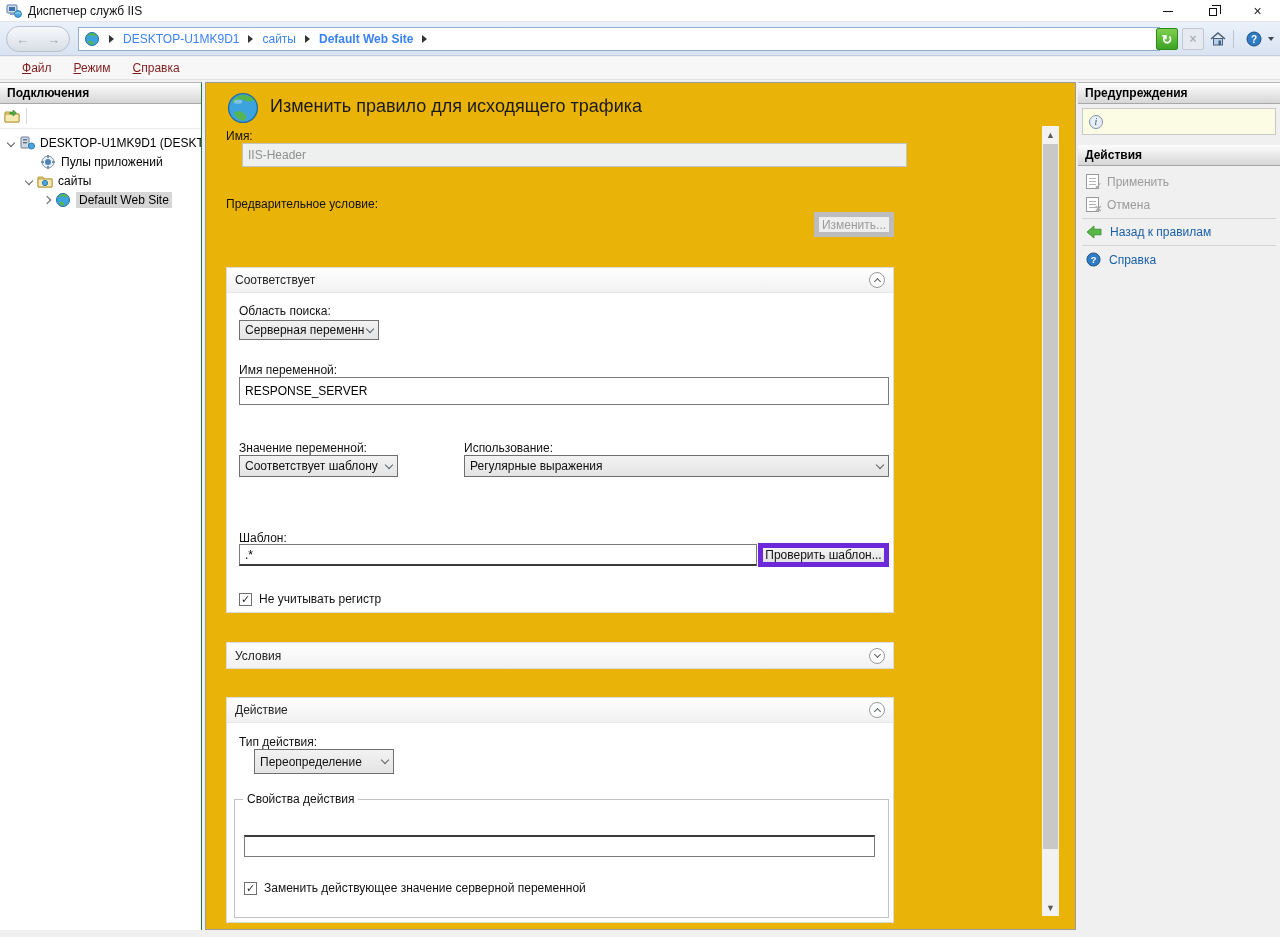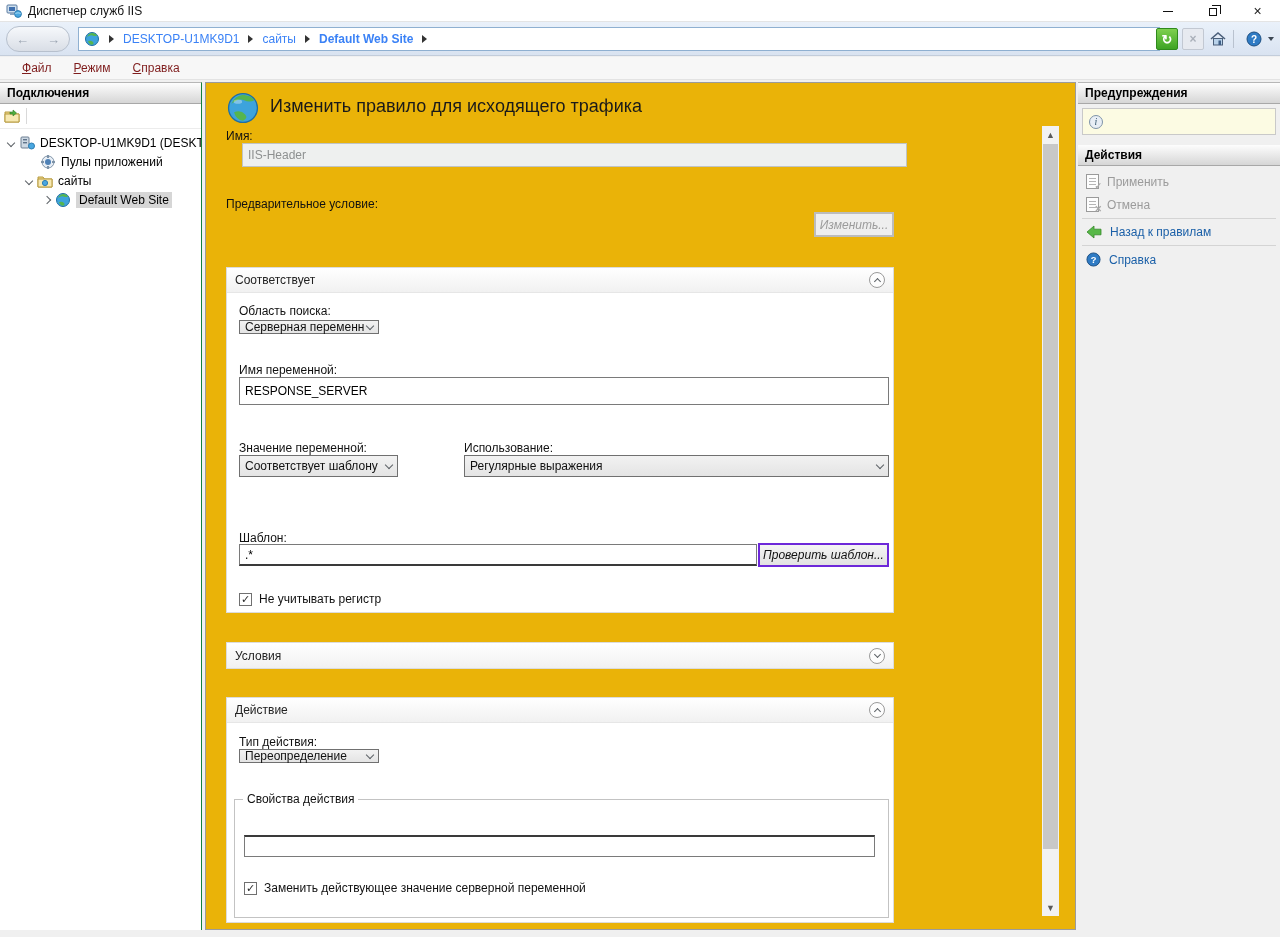--- a/index.html
+++ b/index.html
@@ -54,21 +54,21 @@
   
   .main-panel { position:absolute; left:205px; top:82px; width:871px; bottom:7px; background:#eab308; border:1px solid #9b9b9b; }
   .main-inner { position:absolute; inset:0; overflow:hidden; }
   .page-icon { position:absolute; left:20px; top:8px; width:34px; height:34px; }
   .page-title { position:absolute; left:64px; top:13px; font-size:18px; color:#1a1a1a; }
   .lbl { position:absolute; color:#111; }
   .tinput { position:absolute; border:1px solid #7a7a7a; background:#fff; font-family:"Liberation Sans",sans-serif; font-size:12px; padding:0 5px; display:flex; align-items:center; }
   .tinput.disabled { background:#eef0ef; color:#8d9090; border-color:#c0c4c4;margin-left:16px; }
   .combo { position:absolute; border:1px solid #707070; background:linear-gradient(#f2f2f2,#e4e4e4); display:flex; align-items:center; padding:0 5px; color:#111; }
   .combo .combo-arrow { margin-left:auto; width:6px; height:6px; border-right:1.4px solid #5c6166; border-bottom:1.4px solid #5c6166; transform:rotate(45deg); margin-top:-3px; flex:none; }
-  .btn { position:absolute; border:2px solid #6d28d9; background:linear-gradient(#f4f4f4,#e2e2e2); display:flex; align-items:center; justify-content:center; color:#111;font-style:italic; }
+  .btn { position:absolute; border:5px solid #6d28d9; background:linear-gradient(#f4f4f4,#e2e2e2); display:flex; align-items:center; justify-content:center; color:#111; }
   .btn.disabled { color:#9b9b9b; background:#eeeeee; border-color:#bcbcbc; }
   .section { position:absolute; border:1px solid #dcdcdc; background:#fff; }
   .section-header { height:25px; background:linear-gradient(#ffffff,#f1f1f1); border-bottom:1px solid #e6e6e6; display:flex; align-items:center; padding:0 8px; color:#222; }
   .chev-circle { margin-left:auto; width:16px; height:16px; border:1px solid #9a9a9a; border-radius:50%; display:flex; align-items:center; justify-content:center; background:#fdfdfd; }
   .chev-circle .chev { width:5px; height:5px; }
   .chev-circle .chev.up { transform:rotate(-135deg); margin-top:3px; }
   .chev-circle .chev.down { margin-top:-2px; }
   .checkrow { position:absolute; display:flex; align-items:center; gap:7px; }
   .checkbox { width:13px; height:13px; border:1px solid #707070; background:#fff; display:flex; align-items:center; justify-content:center; font-size:11px; color:#2b2b2b; }
   .groupbox { position:absolute; border:1px solid #c3c3c3; }
@@ -236,21 +236,21 @@
 
   <div class="section" style="left:20px; top:184px; width:668px; height:346px">
     <div class="section-header">
       <span>Соответствует</span>
       <span class="chev-circle">
             <span class="chev up"></span>
           </span>
     </div>
   </div>
   <div class="lbl" style="left:33px; top:221px">Область поиска:</div>
-  <div class="combo" style="left:33px; top:237px; width:140px; height:14px">
+  <div class="combo" style="left:33px; top:237px; width:140px; height:20px">
     <span style="overflow:hidden; white-space:nowrap">Серверная переменн</span>
     <span class="combo-arrow"></span>
   </div>
   <div class="lbl" style="left:33px; top:280px">Имя переменной:</div>
   <div class="tinput" style="left:33px; top:294px; width:650px; height:28px">RESPONSE_SERVER</div>
 
   <div class="lbl" style="left:33px; top:358px">Значение переменной:</div>
   <div class="combo" style="left:33px; top:372px; width:159px; height:22px">
     <span style="overflow:hidden; white-space:nowrap">Соответствует шаблону</span>
     <span class="combo-arrow"></span>
@@ -281,21 +281,21 @@
 
   <div class="section" style="left:20px; top:614px; width:668px; height:226px">
     <div class="section-header">
       <span>Действие</span>
       <span class="chev-circle">
             <span class="chev up"></span>
           </span>
     </div>
   </div>
   <div class="lbl" style="left:33px; top:652px">Тип действия:</div>
-  <div class="combo" style="left:33px; top:666px; width:140px; height:14px">
+  <div class="combo" style="left:48px; top:666px; width:140px; height:25px">
     <span>Переопределение</span>
     <span class="combo-arrow"></span>
   </div>
 
   <div class="groupbox" style="left:28px; top:716px; width:655px; height:119px">
     <span class="legend">Свойства действия</span>
     <div class="lbl" style="left:9px; top:36px">Значение:</div>
     <div class="tinput" style="left:9px; top:35px; width:631px; height:22px; border-top-width:2px; border-top-color:#3a3a3a"></div>
     <div class="checkrow" style="left:9px; top:81px">
       <span class="checkbox">✓</span>

